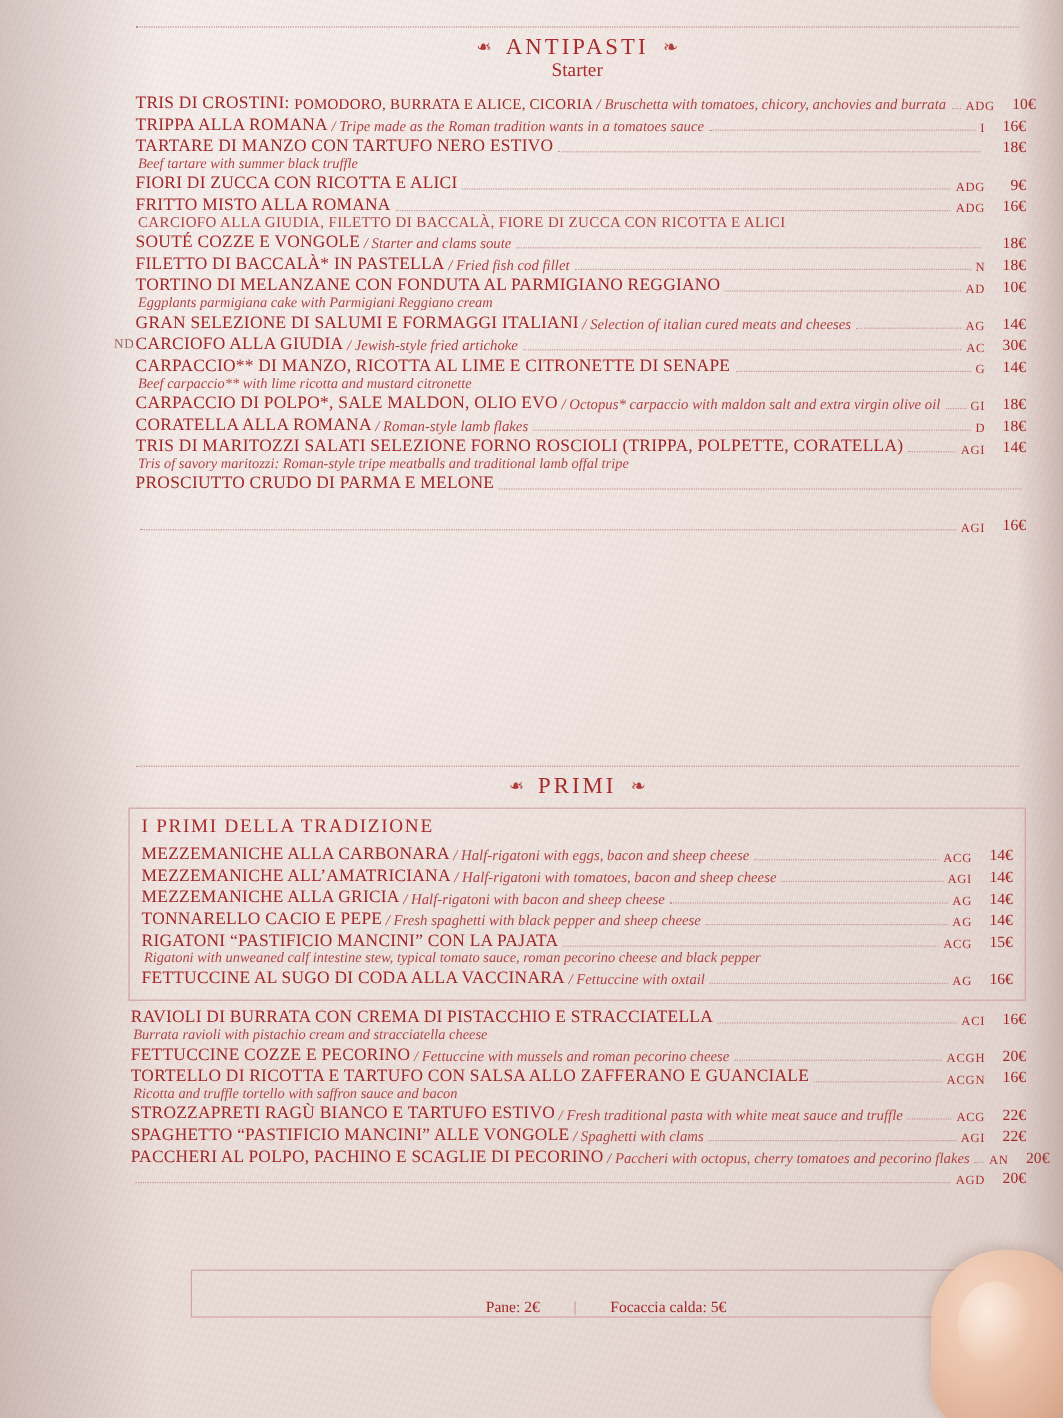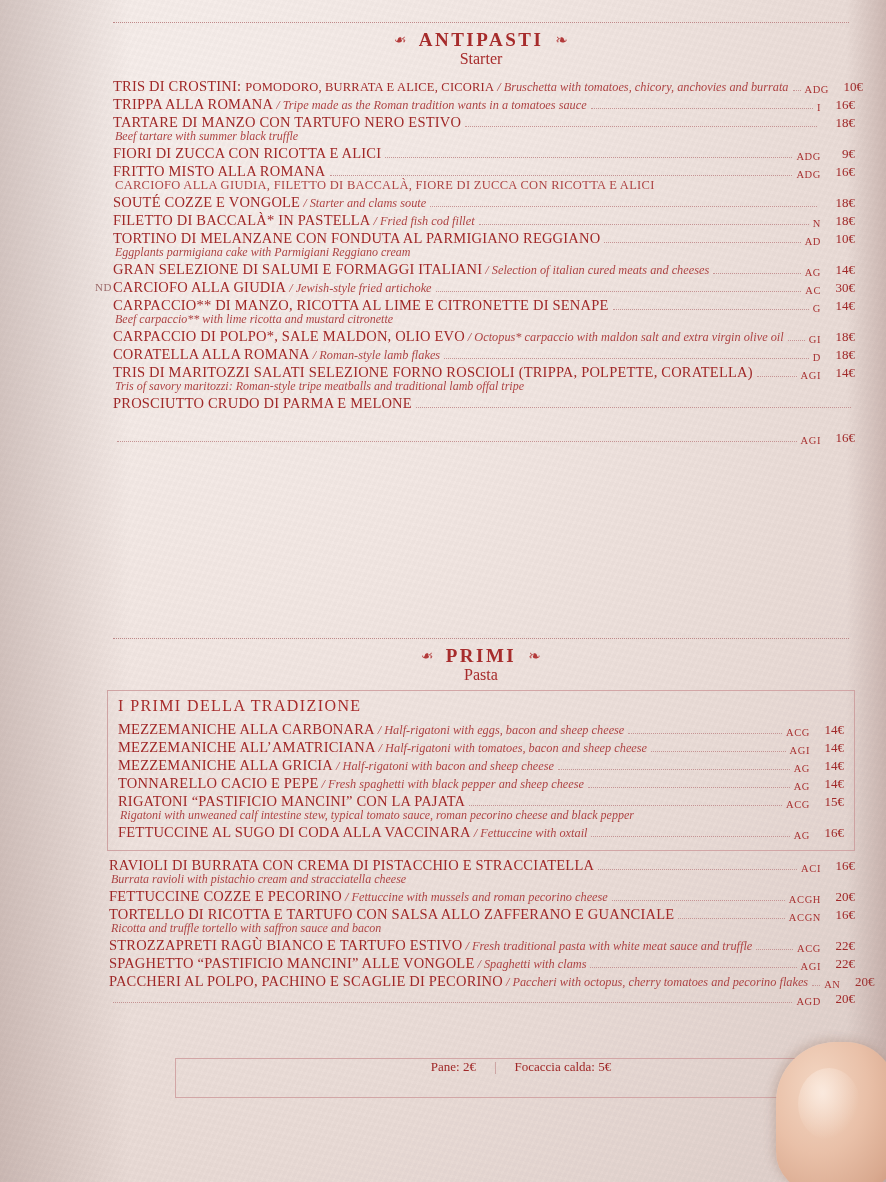--- a/index.html
+++ b/index.html
@@ -61,21 +61,21 @@
     display: flex;
     align-items: center;
     justify-content: center;
     gap: 12px;
   }
   .sec-title {
     font-family: "Liberation Serif", serif;
     font-size: 19px;
     letter-spacing: 2.5px;
     color: #a72c2c;
-    font-weight: bold;
+    font-weight: normal;
   }
   .leaf {
     color: #b33a3a;
     font-size: 15px;
     line-height: 1;
   }
   .leaf.flip { transform: scaleX(-1); display: inline-block; }
   .sec-sub {
     font-size: 16px;
     color: #a72c2c;
@@ -160,29 +160,29 @@
   .primi-box-title {
     font-size: 16px;
     letter-spacing: 1.4px;
     color: #a72c2c;
     margin-bottom: 6px;
   }
   .primi-rest { margin-top: 6px; padding-left: 2px; }
 
   .bread-box {
     position: absolute;
-    left: 80px;
+    left: 64px;
     top: 1058px;
     width: 690px;
     height: 38px;
     border: 1px solid #d2a6a6;
     display: flex;
-    align-items: flex-start;
+    align-items: flex-end;
     justify-content: center;
-    gap: 18px;
+    gap: 28px;
     font-size: 13px;
     color: #a02828;
   }
   .bread-box .sep { color: #c08a8a; }
 
   
   .thumb {
     position: absolute;
     right: -10px;
     bottom: -10px;
@@ -383,21 +383,20 @@
     </div>
 
     <div id="primi">
       <div class="sec-head">
         <div class="sec-rule"></div>
         <div class="sec-title-row">
           <span class="leaf flip">❧</span>
           <span class="sec-title">PRIMI</span>
           <span class="leaf">❧</span>
         </div>
-        <div class="sec-sub">Pasta</div>
       </div>
 
       <div class="primi-box">
         <div class="primi-box-title">I PRIMI DELLA TRADIZIONE</div>
 
         <div class="item">
           <div class="line">
             <span class="name">MEZZEMANICHE ALLA CARBONARA</span>
             <span class="desc">/ Half-rigatoni with eggs, bacon and sheep cheese</span>
             <span class="dots"></span>

